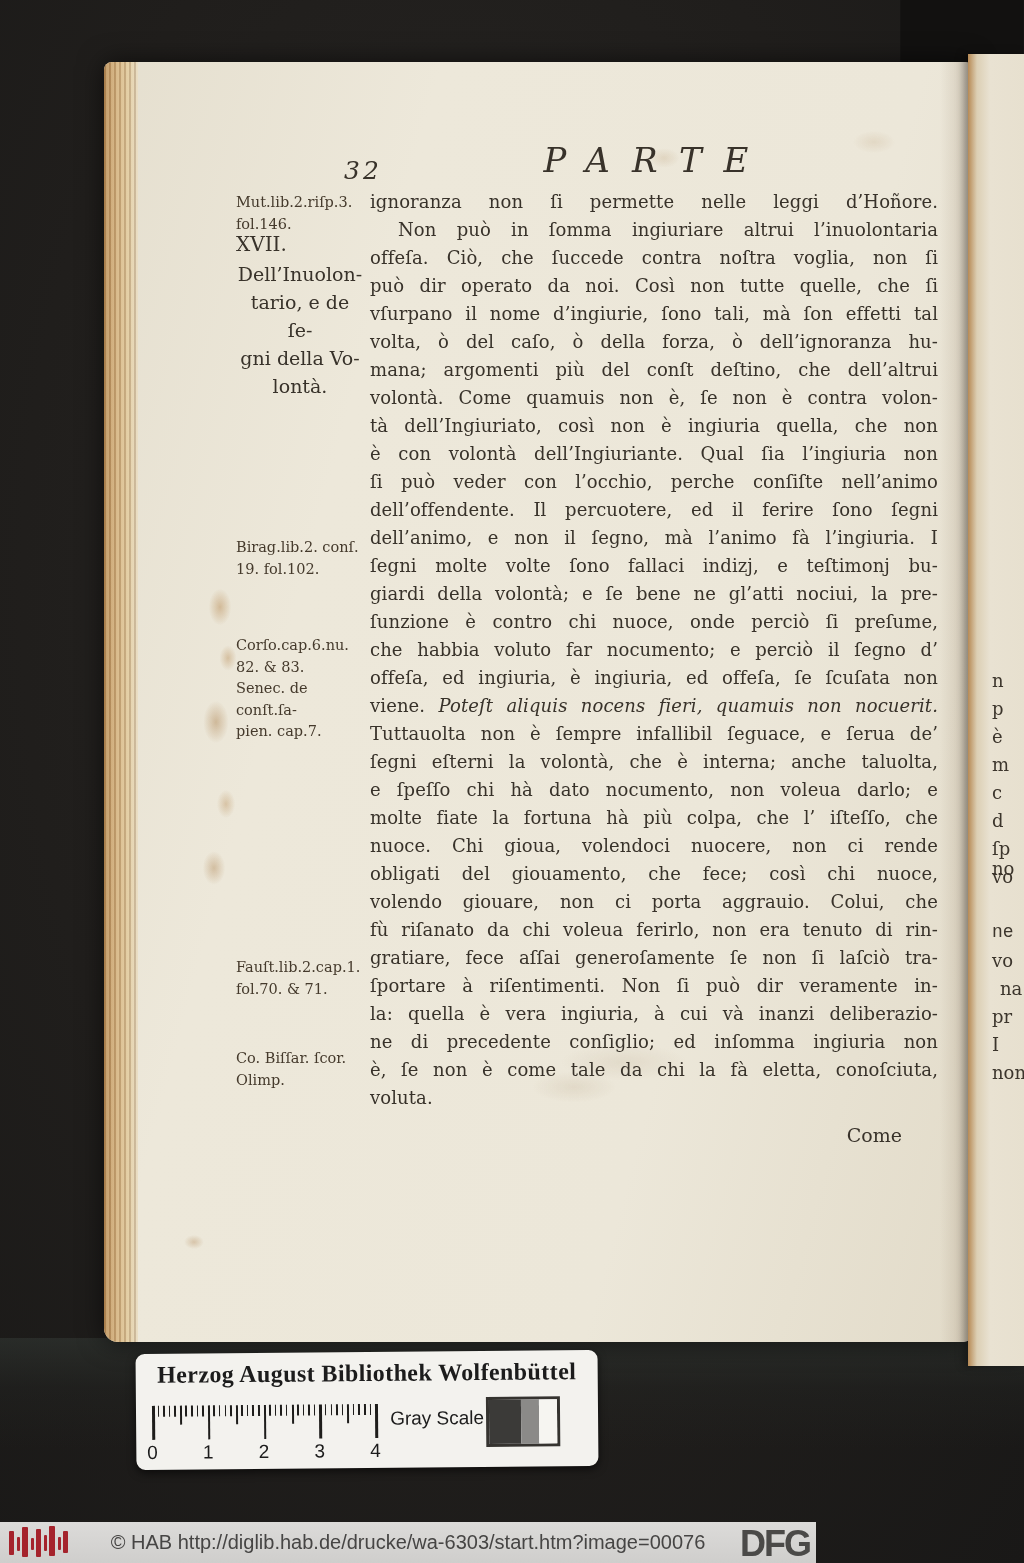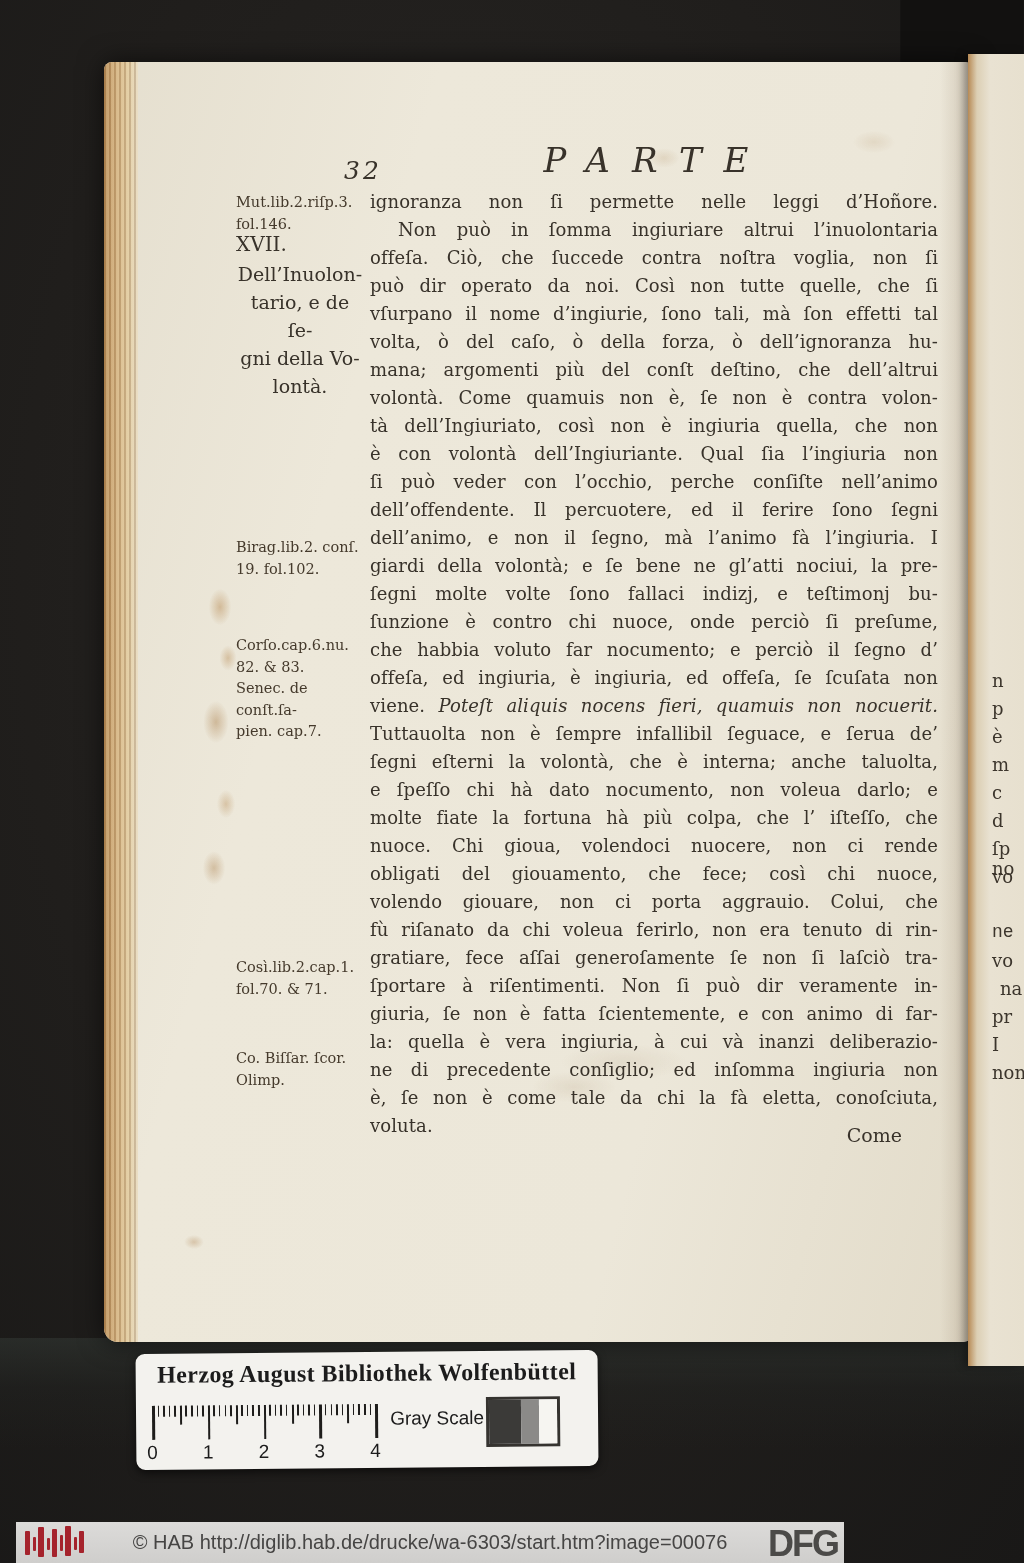--- a/index.html
+++ b/index.html
@@ -72,22 +72,22 @@
   .tick.mid{height:19px;}
   .tick.sml{height:11px;width:1.5px;}
   .ruler-nums{position:absolute;left:16px;top:88px;width:230px;height:22px;
     font-family:"Liberation Sans", sans-serif;font-size:19px;}
   .ruler-nums span{position:absolute;transform:translateX(-50%);}
   .gs-label{position:absolute;left:254px;top:56px;font-family:"Liberation Sans", sans-serif;font-size:19px;}
   .swatch{position:absolute;left:350px;top:46px;width:74px;height:50px;
     border:3px solid #35332f;box-sizing:border-box;display:flex;background:#fff;}
 
   
-  .footer{position:absolute;left:16px;top:1522px;width:816px;height:41px;
-    background:linear-gradient(180deg,#dcdbd9,#cfcecc);padding-left:12px;}
+  .footer{position:absolute;left:0;top:1522px;width:816px;height:41px;
+    background:linear-gradient(180deg,#dcdbd9,#cfcecc);}
   .hab{position:absolute;left:9px;top:3px;height:36px;display:flex;align-items:flex-start;gap:2.5px;}
   .hab div{border-radius:1px;}
   .url{position:absolute;left:0;top:0;width:100%;height:41px;line-height:41px;text-align:center;
     font-family:"Liberation Sans", sans-serif;font-size:20px;color:#464544;}
   .dfg{position:absolute;right:6px;top:1px;font-family:"Liberation Sans", sans-serif;
     font-weight:bold;font-size:36px;letter-spacing:-2px;color:#4b4a48;transform:scaleY(1.02);}
 </style>
 </head>
 <body>
 
@@ -117,21 +117,21 @@
           <div>Birag.lib.2. conſ.</div>
           <div>19. fol.102.</div>
         </div>
         <div class="cite" style="top: 573px;">
           <div>Corſo.cap.6.nu.</div>
           <div>82. &amp; 83.</div>
           <div>Senec. de conſt.ſa-</div>
           <div>pien. cap.7.</div>
         </div>
         <div class="cite" style="top: 895px;">
-          <div>Così.lib.2.cap.1.</div>
+          <div>Fauſt.lib.2.cap.1.</div>
           <div>fol.70. &amp; 71.</div>
         </div>
         <div class="cite" style="top: 986px;">
           <div>Co. Biſſar. ſcor.</div>
           <div>Olimp.</div>
         </div>
       </div>
 
     <div class="main-col">
         <div class="tl"><span>ignoranza non ſi permette nelle leggi d’Hoñore.</span></div>
@@ -140,37 +140,36 @@
         <div class="tl"><span>può dir operato da noi. Così non tutte quelle, che ſi</span></div>
         <div class="tl"><span>vſurpano il nome d’ingiurie, ſono tali, mà ſon effetti tal</span></div>
         <div class="tl"><span>volta, ò del caſo, ò della forza, ò dell’ignoranza hu-</span></div>
         <div class="tl"><span>mana; argomenti più del conſt deſtino, che dell’altrui</span></div>
         <div class="tl"><span>volontà. Come quamuis non è, ſe non è contra volon-</span></div>
         <div class="tl"><span>tà dell’Ingiuriato, così non è ingiuria quella, che non</span></div>
         <div class="tl"><span>è con volontà dell’Ingiuriante. Qual ſia l’ingiuria non</span></div>
         <div class="tl"><span>ſi può veder con l’occhio, perche conſiſte nell’animo</span></div>
         <div class="tl"><span>dell’offendente. Il percuotere, ed il ferire ſono ſegni</span></div>
         <div class="tl"><span>dell’animo, e non il ſegno, mà l’animo fà l’ingiuria. I</span></div>
+        <div class="tl"><span>ſegni molte volte ſono fallaci indizj, e teſtimonj bu-</span></div>
         <div class="tl"><span>giardi della volontà; e ſe bene ne gl’atti nociui, la pre-</span></div>
-        <div class="tl"><span>ſegni molte volte ſono fallaci indizj, e teſtimonj bu-</span></div>
         <div class="tl"><span>ſunzione è contro chi nuoce, onde perciò ſi preſume,</span></div>
         <div class="tl"><span>che habbia voluto far nocumento; e perciò il ſegno d’</span></div>
         <div class="tl"><span>offeſa, ed ingiuria, è ingiuria, ed offeſa, ſe ſcuſata non</span></div>
         <div class="tl"><span>viene. </span><i>Poteſt aliquis nocens fieri, quamuis non nocuerit.</i></div>
         <div class="tl"><span>Tuttauolta non è ſempre infallibil ſeguace, e ſerua de’</span></div>
         <div class="tl"><span>ſegni eſterni la volontà, che è interna; anche taluolta,</span></div>
         <div class="tl"><span>e ſpeſſo chi hà dato nocumento, non voleua darlo; e</span></div>
         <div class="tl"><span>molte fiate la fortuna hà più colpa, che l’ iſteſſo, che</span></div>
         <div class="tl"><span>nuoce. Chi gioua, volendoci nuocere, non ci rende</span></div>
         <div class="tl"><span>obligati del giouamento, che fece; così chi nuoce,</span></div>
         <div class="tl"><span>volendo giouare, non ci porta aggrauio. Colui, che</span></div>
         <div class="tl"><span>fù riſanato da chi voleua ferirlo, non era tenuto di rin-</span></div>
         <div class="tl"><span>gratiare, fece aſſai generoſamente ſe non ſi laſciò tra-</span></div>
         <div class="tl"><span>ſportare à riſentimenti. Non ſi può dir veramente in-</span></div>
-        <div class="tl"><span>giuria, ſe non è fatta ſcientemente, e con animo di far-</span></div>
         <div class="tl"><span>la: quella è vera ingiuria, à cui và inanzi deliberazio-</span></div>
         <div class="tl"><span>ne di precedente conſiglio; ed inſomma ingiuria non</span></div>
         <div class="tl"><span>è, ſe non è come tale da chi la fà eletta, conoſciuta,</span></div>
         <div class="tl noj"><span>voluta.</span></div>
       </div>
     <div class="catchword">Come</div>
   </div>
 
   <div class="facing">
       <span style="top: 616px;">n</span>

